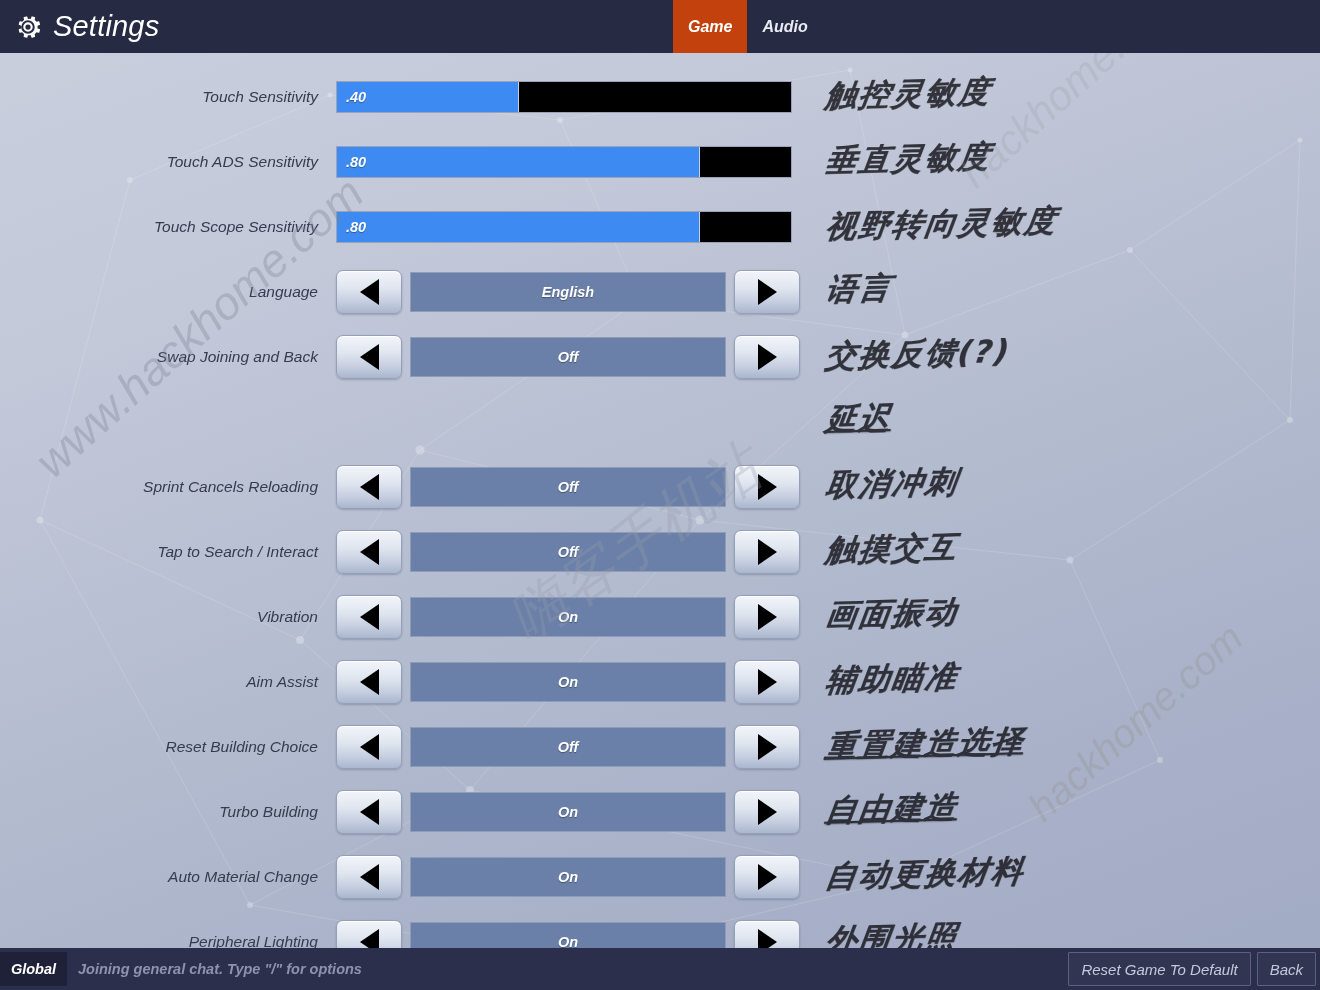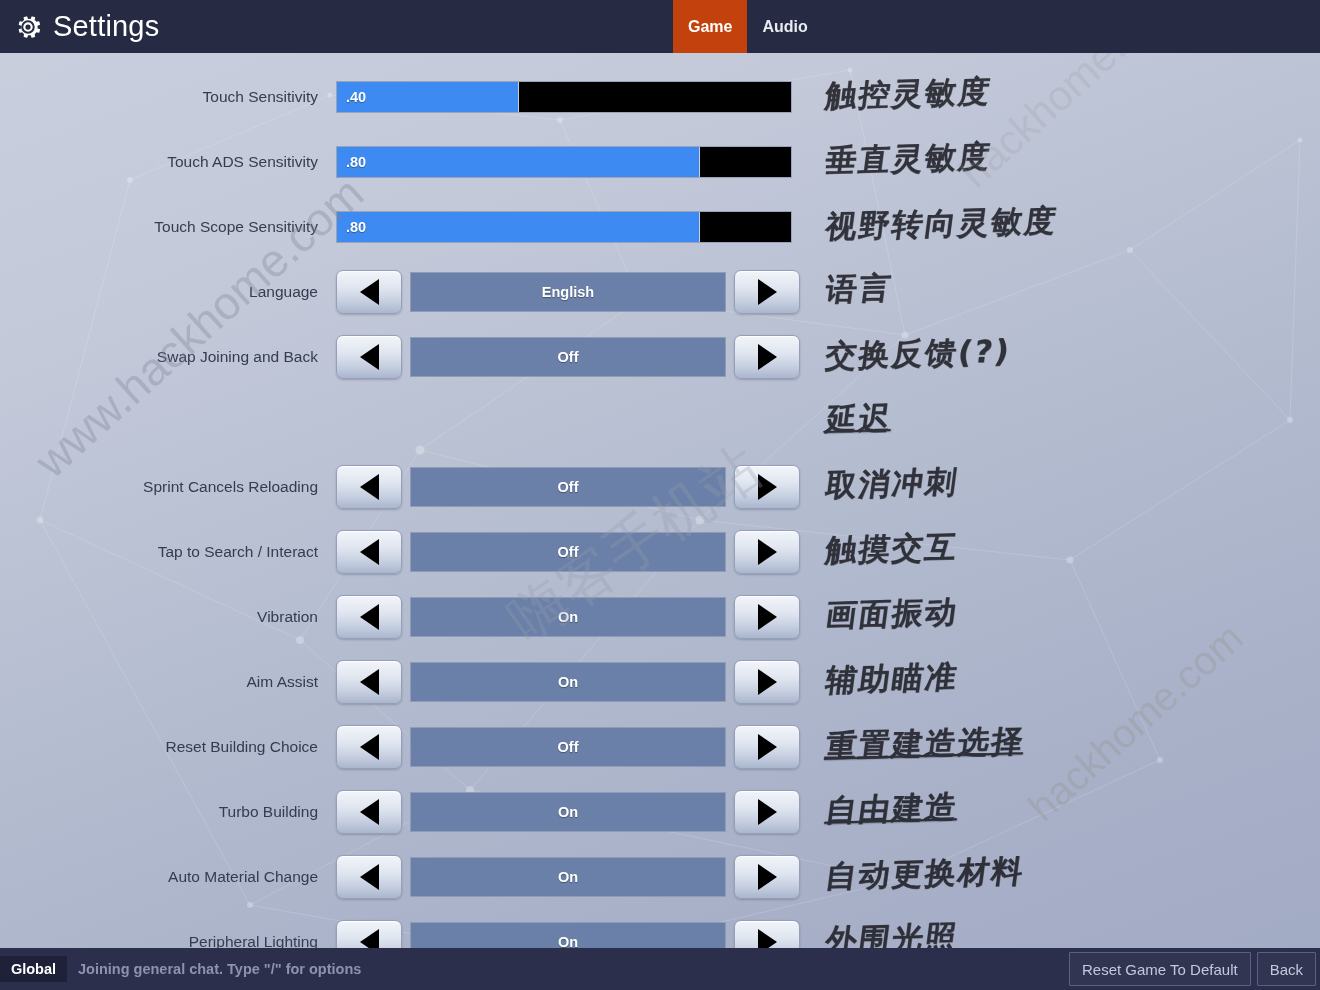--- a/index.html
+++ b/index.html
@@ -6,20 +6,21 @@
   html, body {
     width: 1320px; height: 990px;
     font-family: "Liberation Sans", sans-serif;
     overflow: hidden;
   }
   #app {
     position: relative;
     width: 1320px; height: 990px;
     background: linear-gradient(160deg, #c9cfdd 0%, #c3c9d9 25%, #b3bbcf 55%, #a8b1c8 78%, #a2abc4 100%);
     overflow: hidden;
+    font-style: italic;
   }
 
   
   .constellation {
     position: absolute; inset: 0;
     pointer-events: none;
     opacity: .55;
   }
 
   
@@ -171,21 +172,21 @@
 
   
   .bottombar {
     position: absolute; left: 0; bottom: 0;
     width: 1320px; height: 42px;
     background: #2b2f4c;
     display: flex; align-items: center;
     z-index: 45;
   }
   .chat-channel {
-    width: 67px; height: 26px;
+    width: 67px; height: 34px;
     background: #1e2138;
     display: flex; align-items: center; justify-content: center;
     color: #ffffff; font-size: 14.5px; font-weight: bold;
   }
   .chat-text {
     margin-left: 11px;
     color: #8d93ad;
     font-size: 14.5px;
     font-weight: bold;
   }

